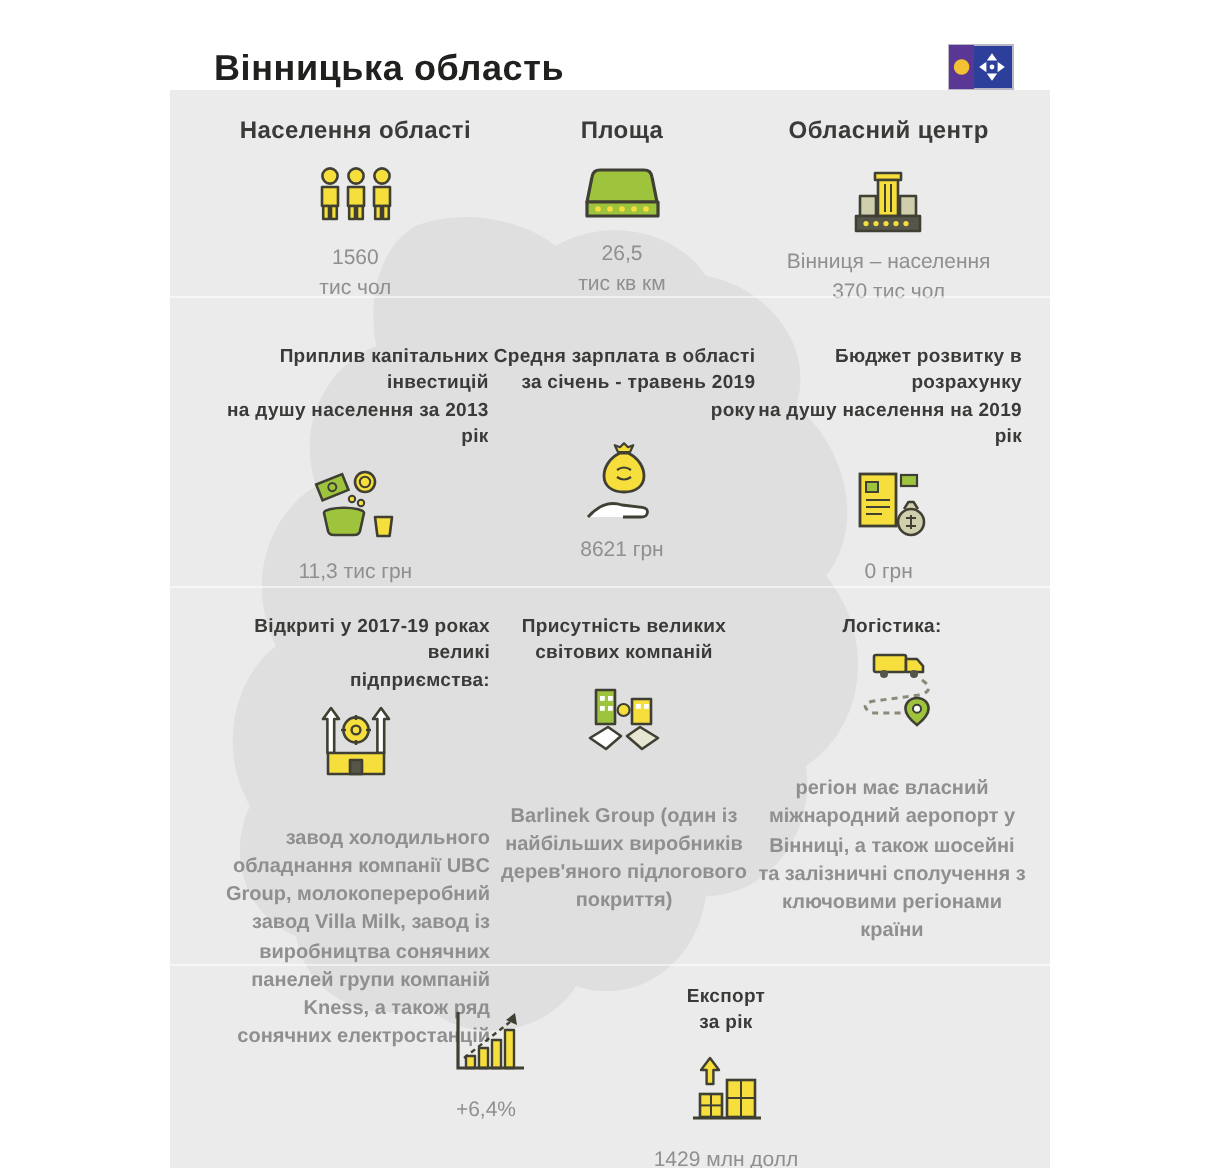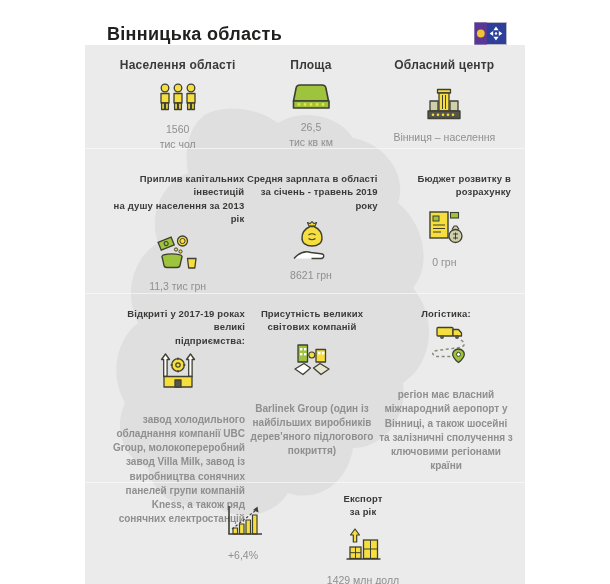--- a/index.html
+++ b/index.html
@@ -130,20 +130,21 @@
               <circle cx="11" cy="29.8" r="1.3"></circle>
                 <circle cx="16" cy="29.8" r="1.3"></circle>
               <circle cx="21" cy="29.8" r="1.3"></circle>
                 <circle cx="26" cy="29.8" r="1.3"></circle>
               <circle cx="31" cy="29.8" r="1.3"></circle>
             </g>
           </svg>
         </div>
         <div class="stat-value">
           <div>Вінниця – населення</div>
+          <div>370 тис чол</div>
         </div>
       </div>
     </div>
 
     <div class="section s2">
       <div class="col">
         <div class="stat-label-sm w170">
           <div>Приплив капітальних інвестицій</div>
           <div>на душу населення за 2013 рік</div>
         </div>
@@ -175,20 +176,21 @@
             <path d="M21 5.5 c-5.5 2.5 -8 7.5 -8 11.5 0 5 4 8 10 8 s10-3 10-8 c0-4 -2.5-9 -8-11.5 z" fill="#f6df3c" stroke="#3f3f33" stroke-width="1.4" stroke-linejoin="round"></path>
             <path d="M19.5 14 q3.5-2.5 7 0 M19.5 17.5 q3.5 2.5 7 0" fill="none" stroke="#3f3f33" stroke-width="1.1"></path>
             <path d="M5 37.5 q8-9 17-6 l10 1.2 q3 .3 2.7 2.6 -.3 2.2 -3.2 2.2 h-9" fill="#ffffff" stroke="#3f3f33" stroke-width="1.4" stroke-linejoin="round"></path>
           </svg>
         </div>
         <div class="stat-value">8621 грн</div>
       </div>
       <div class="col">
         <div class="stat-label-sm w170">
           <div>Бюджет розвитку в розрахунку</div>
+          <div>на душу населення на 2019 рік</div>
         </div>
         <div class="icon-wrap">
           <svg width="44" height="40" viewBox="0 0 44 40">
             <rect x="8" y="4" width="18" height="26" fill="#f6df3c" stroke="#3f3f33" stroke-width="1.4"></rect>
             <rect x="11" y="8" width="6" height="5" fill="#9ec43d" stroke="#3f3f33" stroke-width="1"></rect>
             <g stroke="#3f3f33" stroke-width="1">
               <line x1="11" y1="17" x2="23" y2="17"></line>
               <line x1="11" y1="20.5" x2="23" y2="20.5"></line>
               <line x1="11" y1="24" x2="19" y2="24"></line>
             </g>

